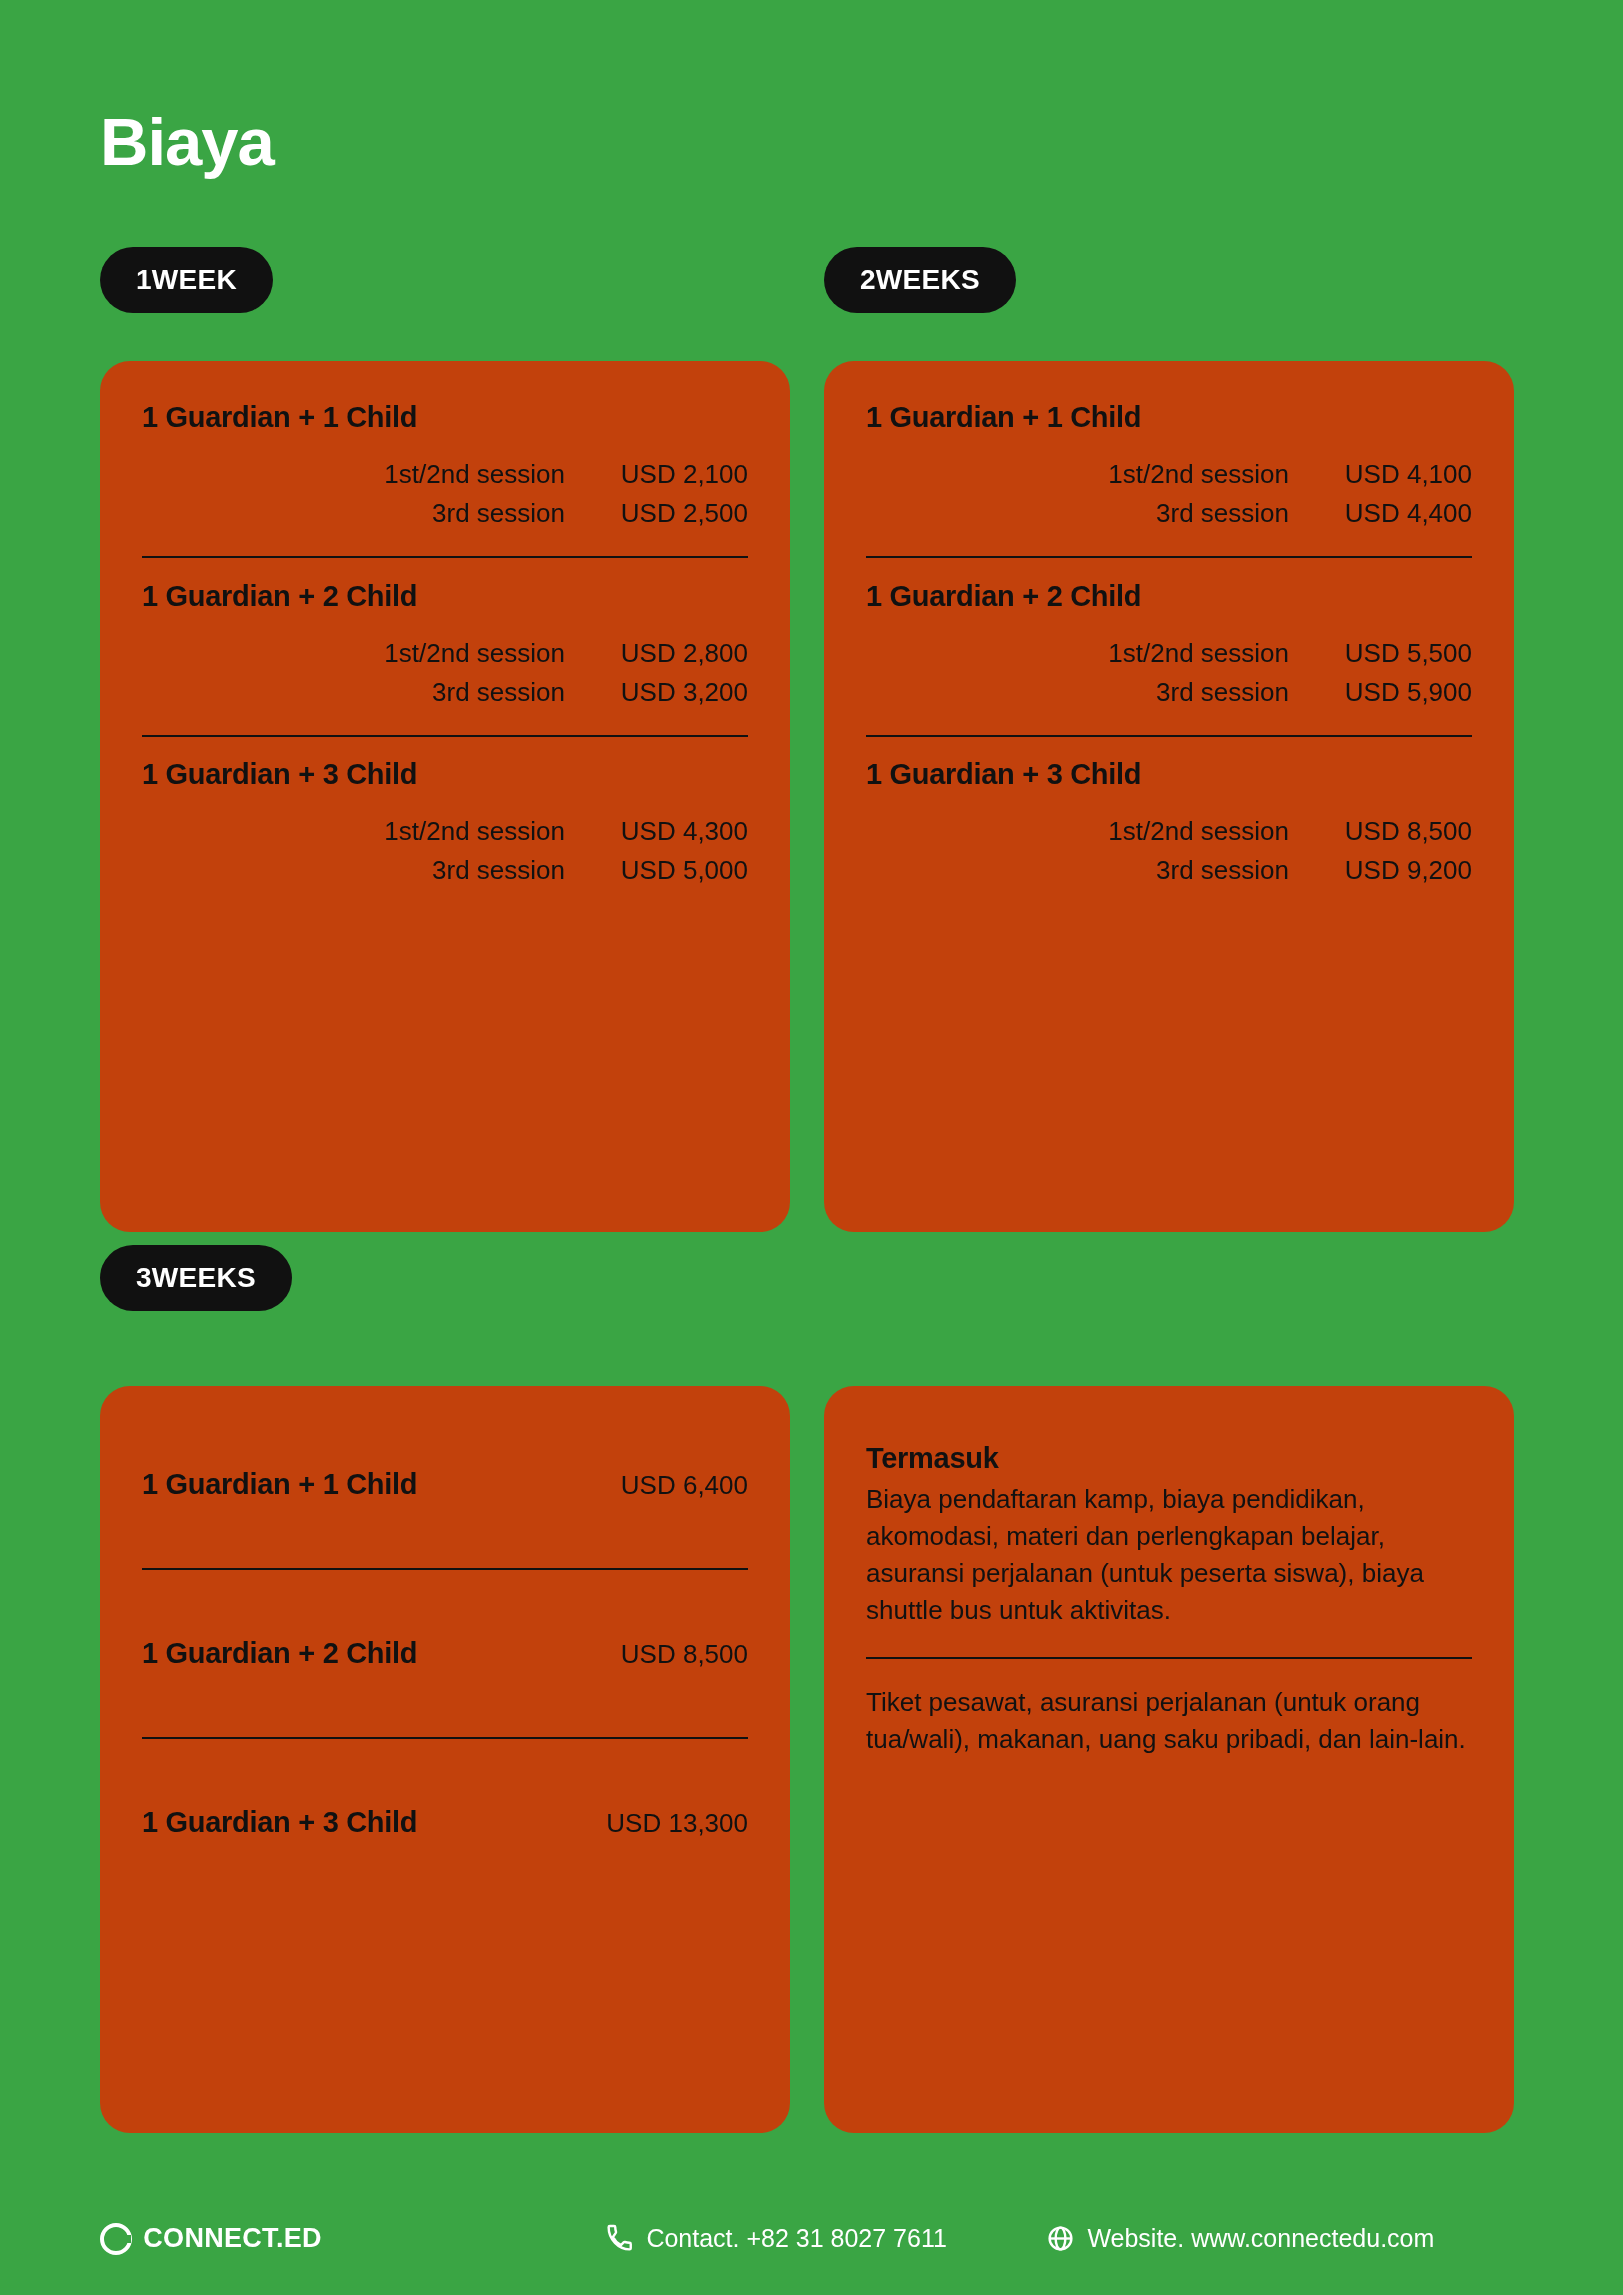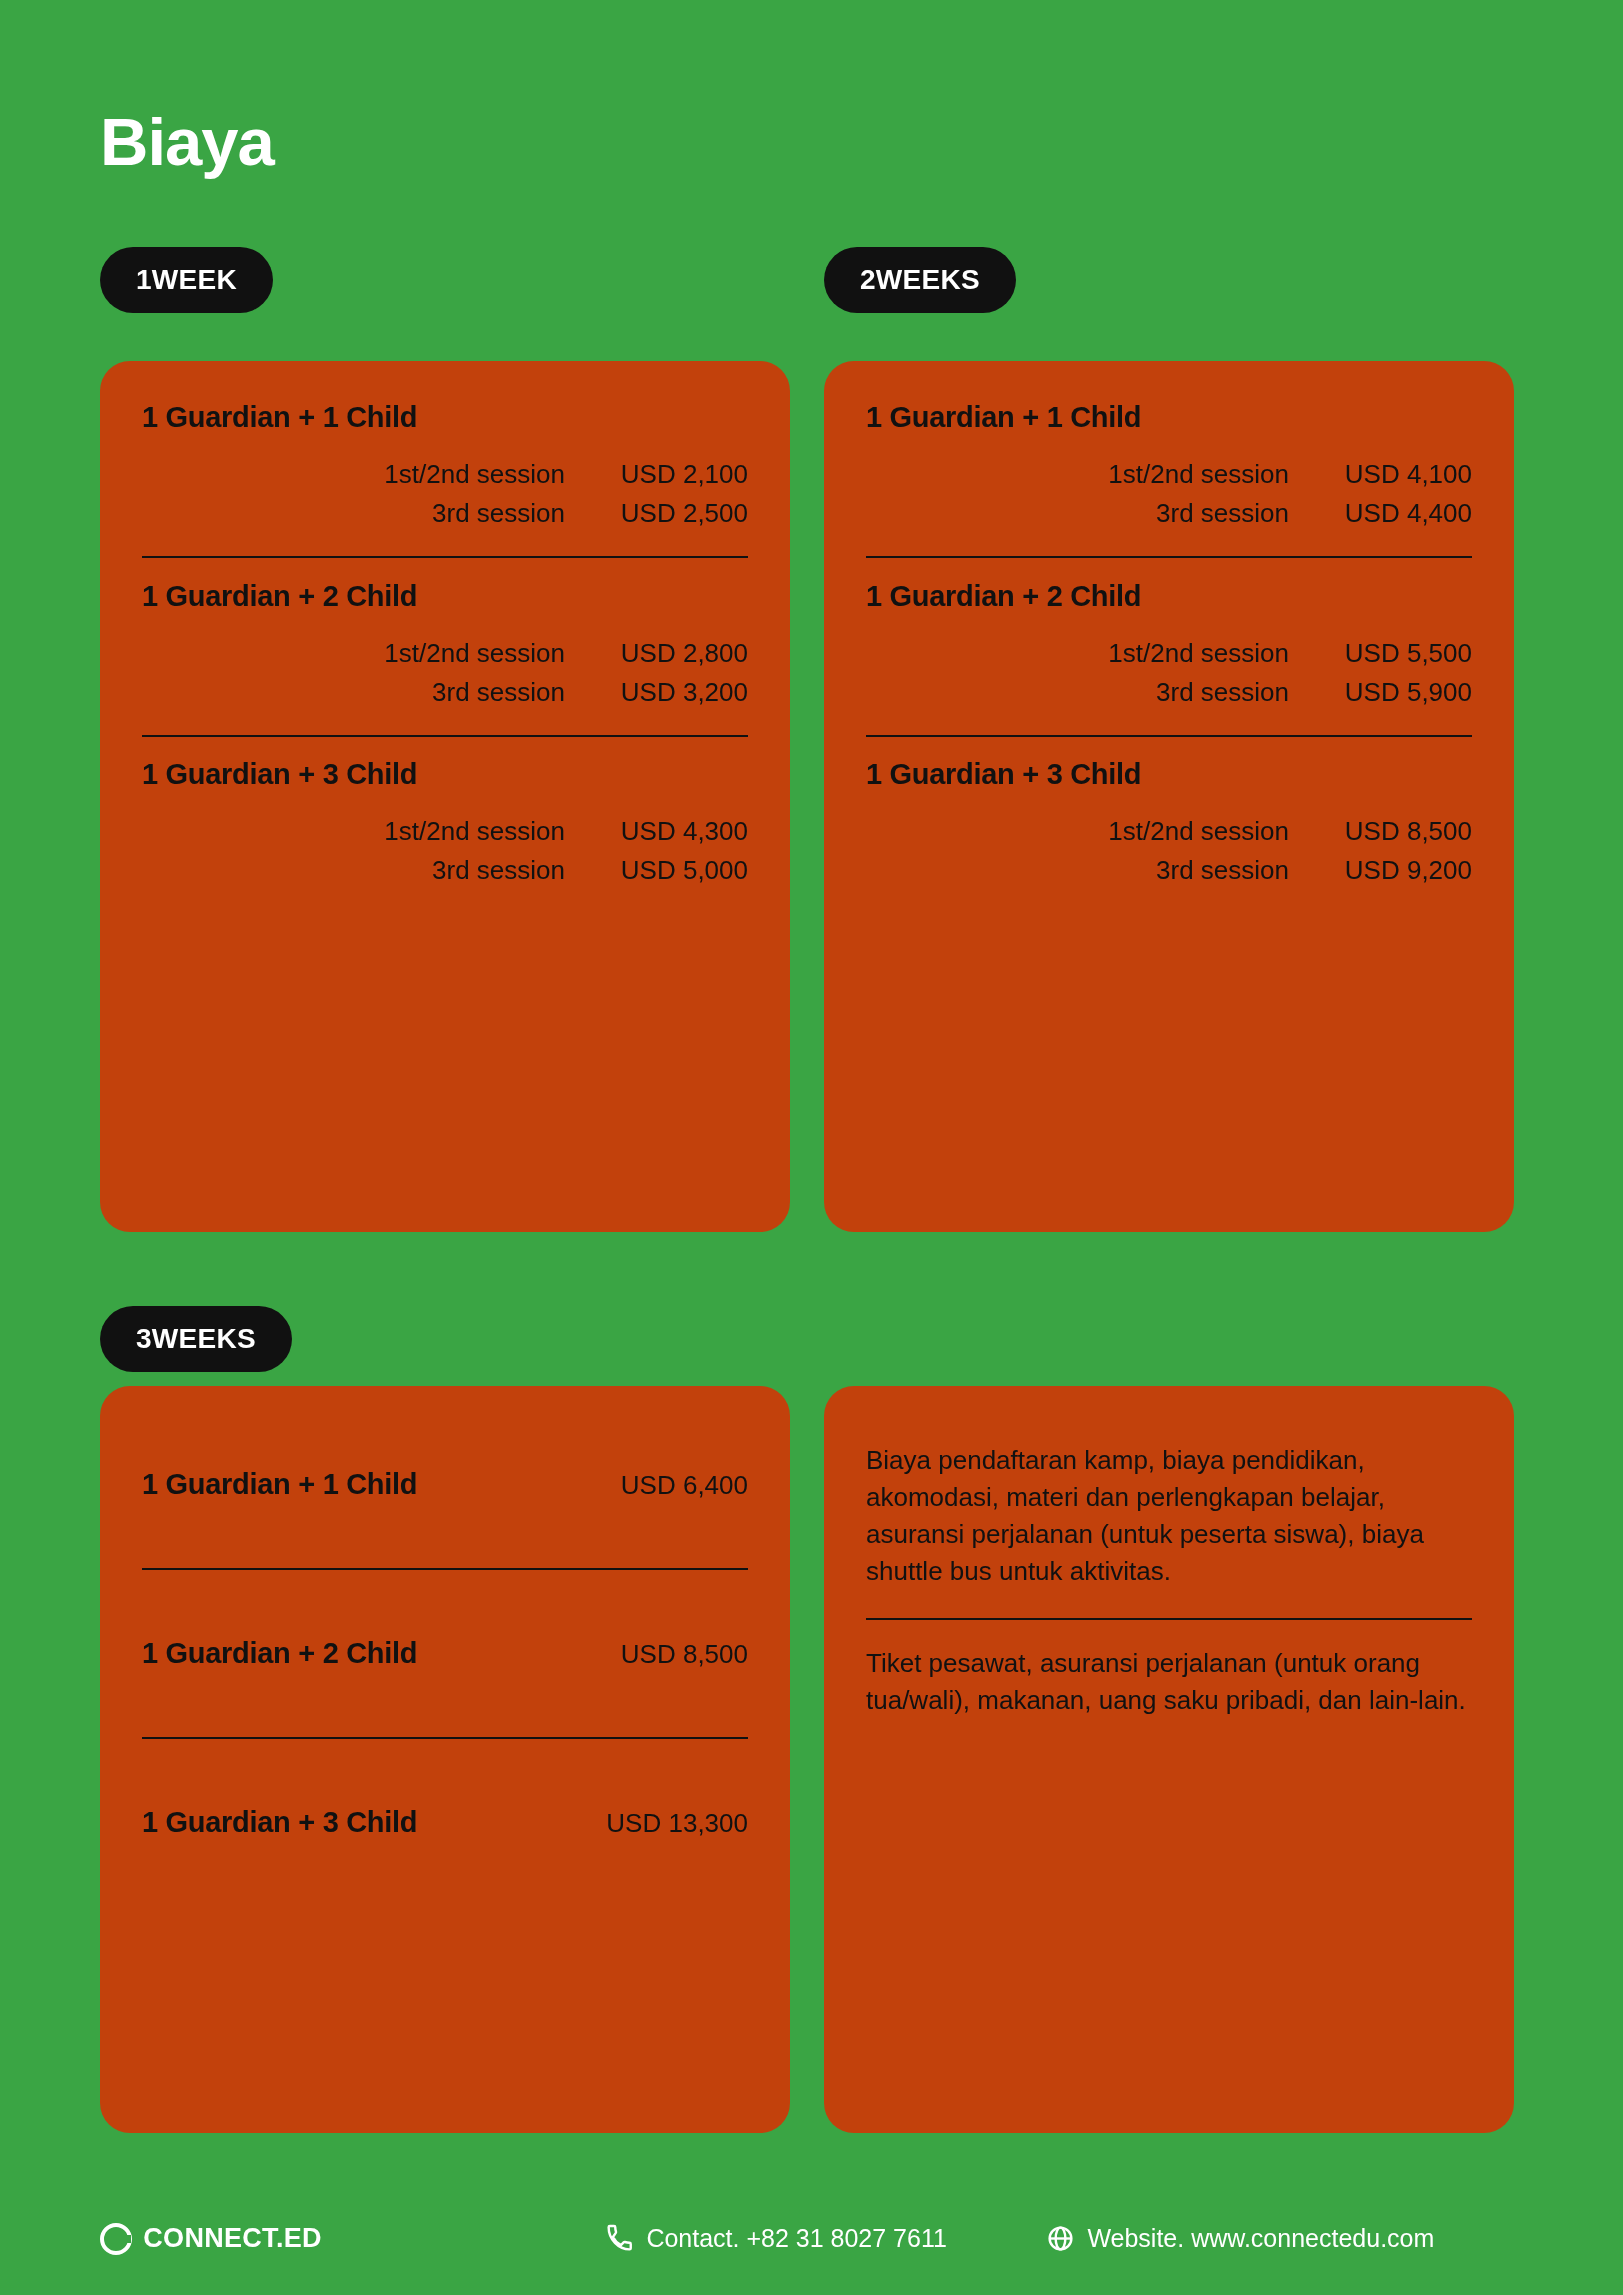--- a/index.html
+++ b/index.html
@@ -38,21 +38,21 @@
     color: #ffffff;
     border-radius: 46px;
     height: 66px;
     padding: 0 36px;
     font-size: 28px;
     font-weight: bold;
     letter-spacing: 0.3px;
   }
   .pill-1w { position: absolute; left: 100px; top: 247px; }
   .pill-2w { position: absolute; left: 824px; top: 247px; }
-  .pill-3w { position: absolute; left: 100px; top: 1306px; }
+  .pill-3w { position: absolute; left: 100px; top: 1245px; }
 
   
   .card {
     position: absolute;
     background: #c2410c;
     border-radius: 30px;
   }
   .card-1w { left: 100px; top: 361px; width: 690px; height: 871px; }
   .card-2w { left: 824px; top: 361px; width: 690px; height: 871px; }
   .card-3w { left: 100px; top: 1386px; width: 690px; height: 747px; }
@@ -277,20 +277,21 @@
       <div class="wk3-divider"></div>
       <div class="wk3-row">
         <span class="wk3-lbl">1 Guardian + 3 Child</span>
         <span class="wk3-val">USD 13,300</span>
       </div>
     </div>
   </div>
 
   <div class="card card-info">
     <div class="card-inner">
+      <div class="info-heading">Termasuk</div>
       <div class="info-body">Biaya pendaftaran kamp, biaya pendidikan, akomodasi, materi dan perlengkapan belajar, asuransi perjalanan (untuk peserta siswa), biaya shuttle bus untuk aktivitas.</div>
       <div class="info-divider"></div>
       <div class="info-body">Tiket pesawat, asuransi perjalanan (untuk orang tua/wali), makanan, uang saku pribadi, dan lain-lain.</div>
     </div>
   </div>
 
   <div class="footer">
     <div class="brand">
       <span class="brand-mark"></span>
       <span class="brand-name">CONNECT.ED</span>

